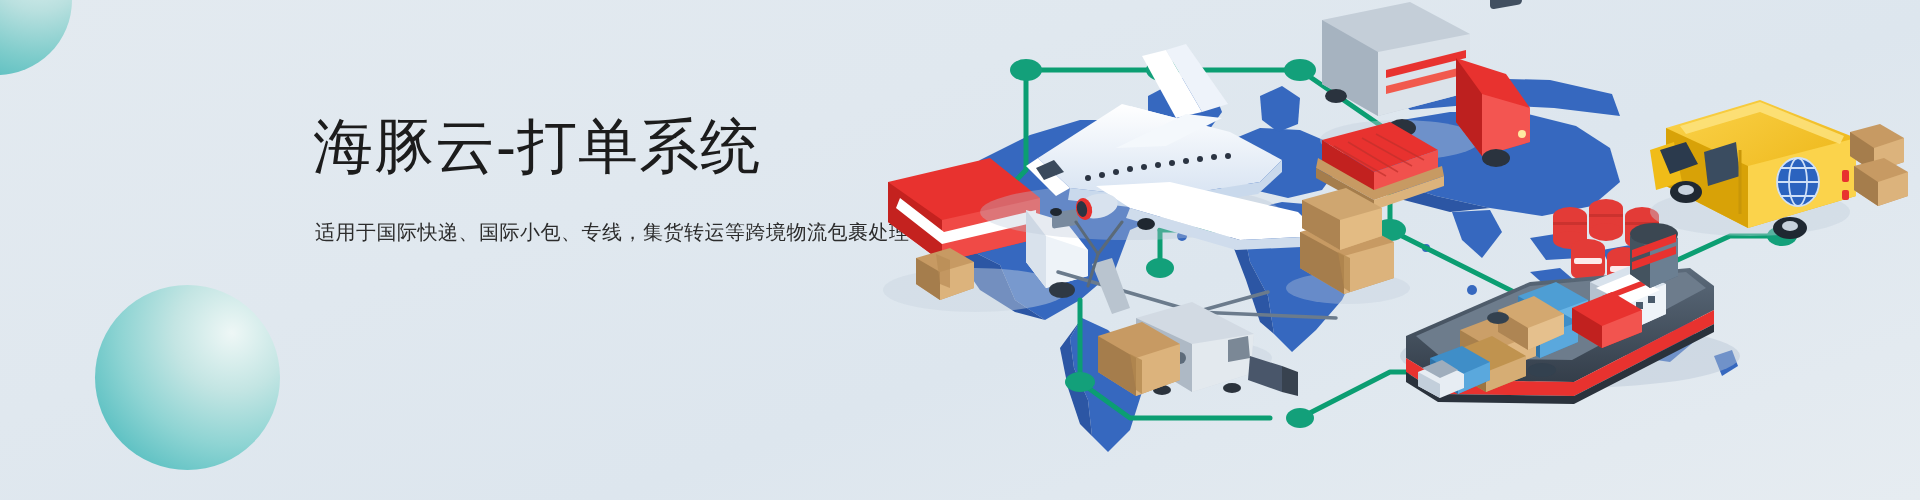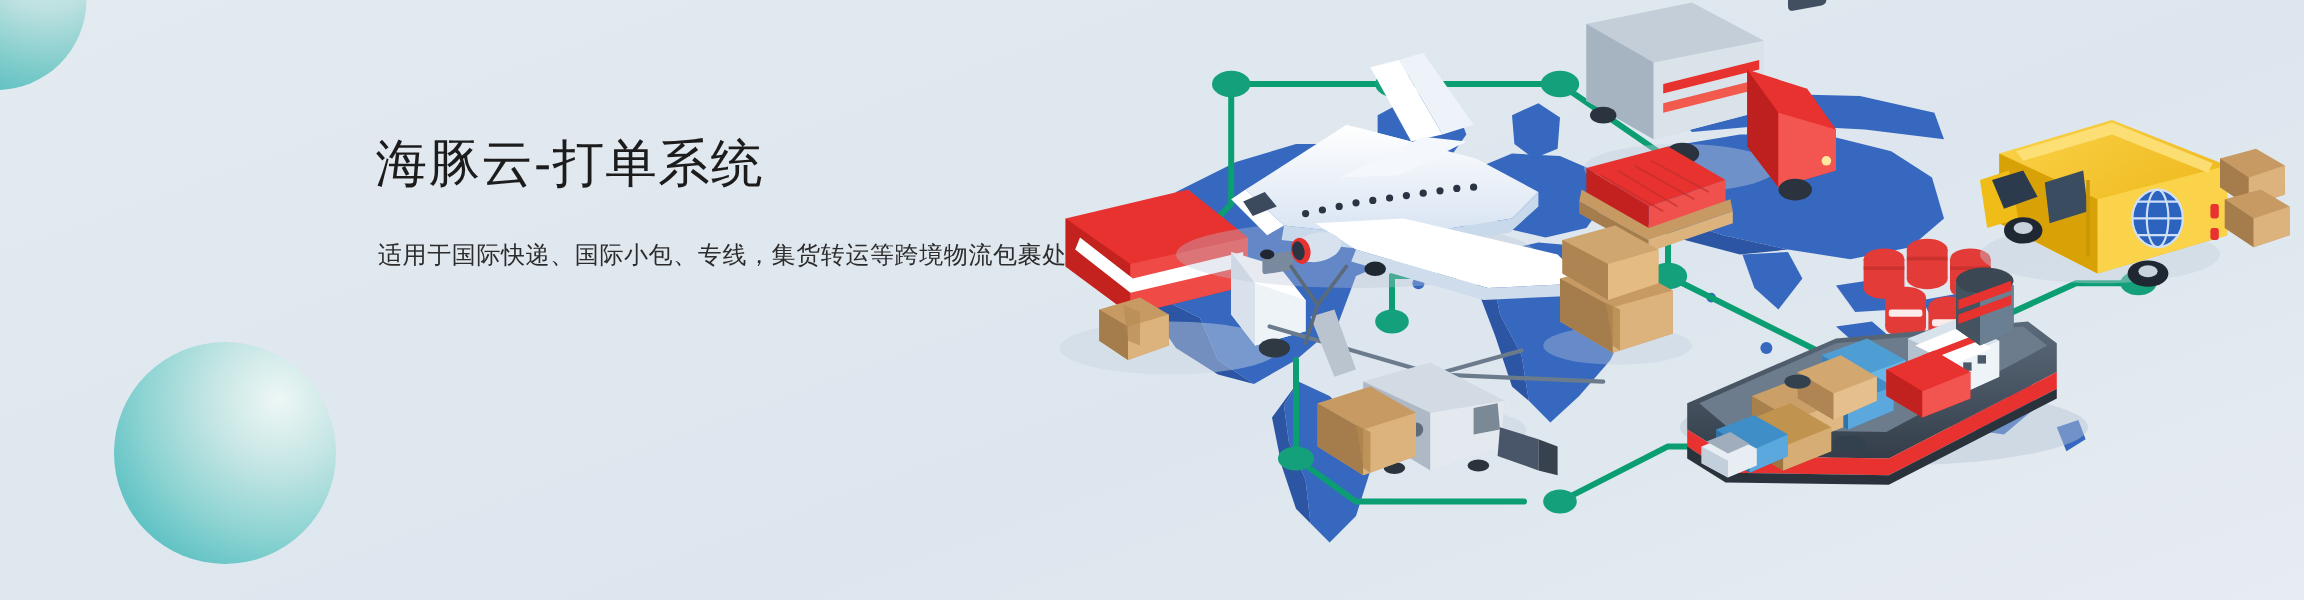--- a/index.html
+++ b/index.html
@@ -19,21 +19,21 @@
     background:radial-gradient(circle at 78% 22%, #e8f4f3 0%, #b9e0df 32%, #7ecccb 60%, #35b0b4 100%);
   }
   #circle-bl{
     left:95px;top:285px;width:185px;height:185px;
     background:radial-gradient(circle at 74% 26%, #eef7f6 0%, #c3e5e3 30%, #8ed4d3 58%, #37b2b6 100%);
   }
 
   
   #text-block{position:absolute;left:313px;top:112px;}
   #page-title{
-    font-size:43px;line-height:1.18;color:#1c1c1c;
+    font-size:60px;line-height:1.18;color:#1c1c1c;
     letter-spacing:1px;font-weight:400;margin:0;white-space:nowrap;
   }
   #page-subtitle{
     margin:36px 0 0 2px;font-size:20px;color:#2c2c2c;
     letter-spacing:.5px;font-weight:400;white-space:nowrap;
   }
 
   
   #illustration{position:absolute;left:830px;top:0;width:1090px;height:500px;}
   #illustration svg{display:block;width:1090px;height:500px;}

